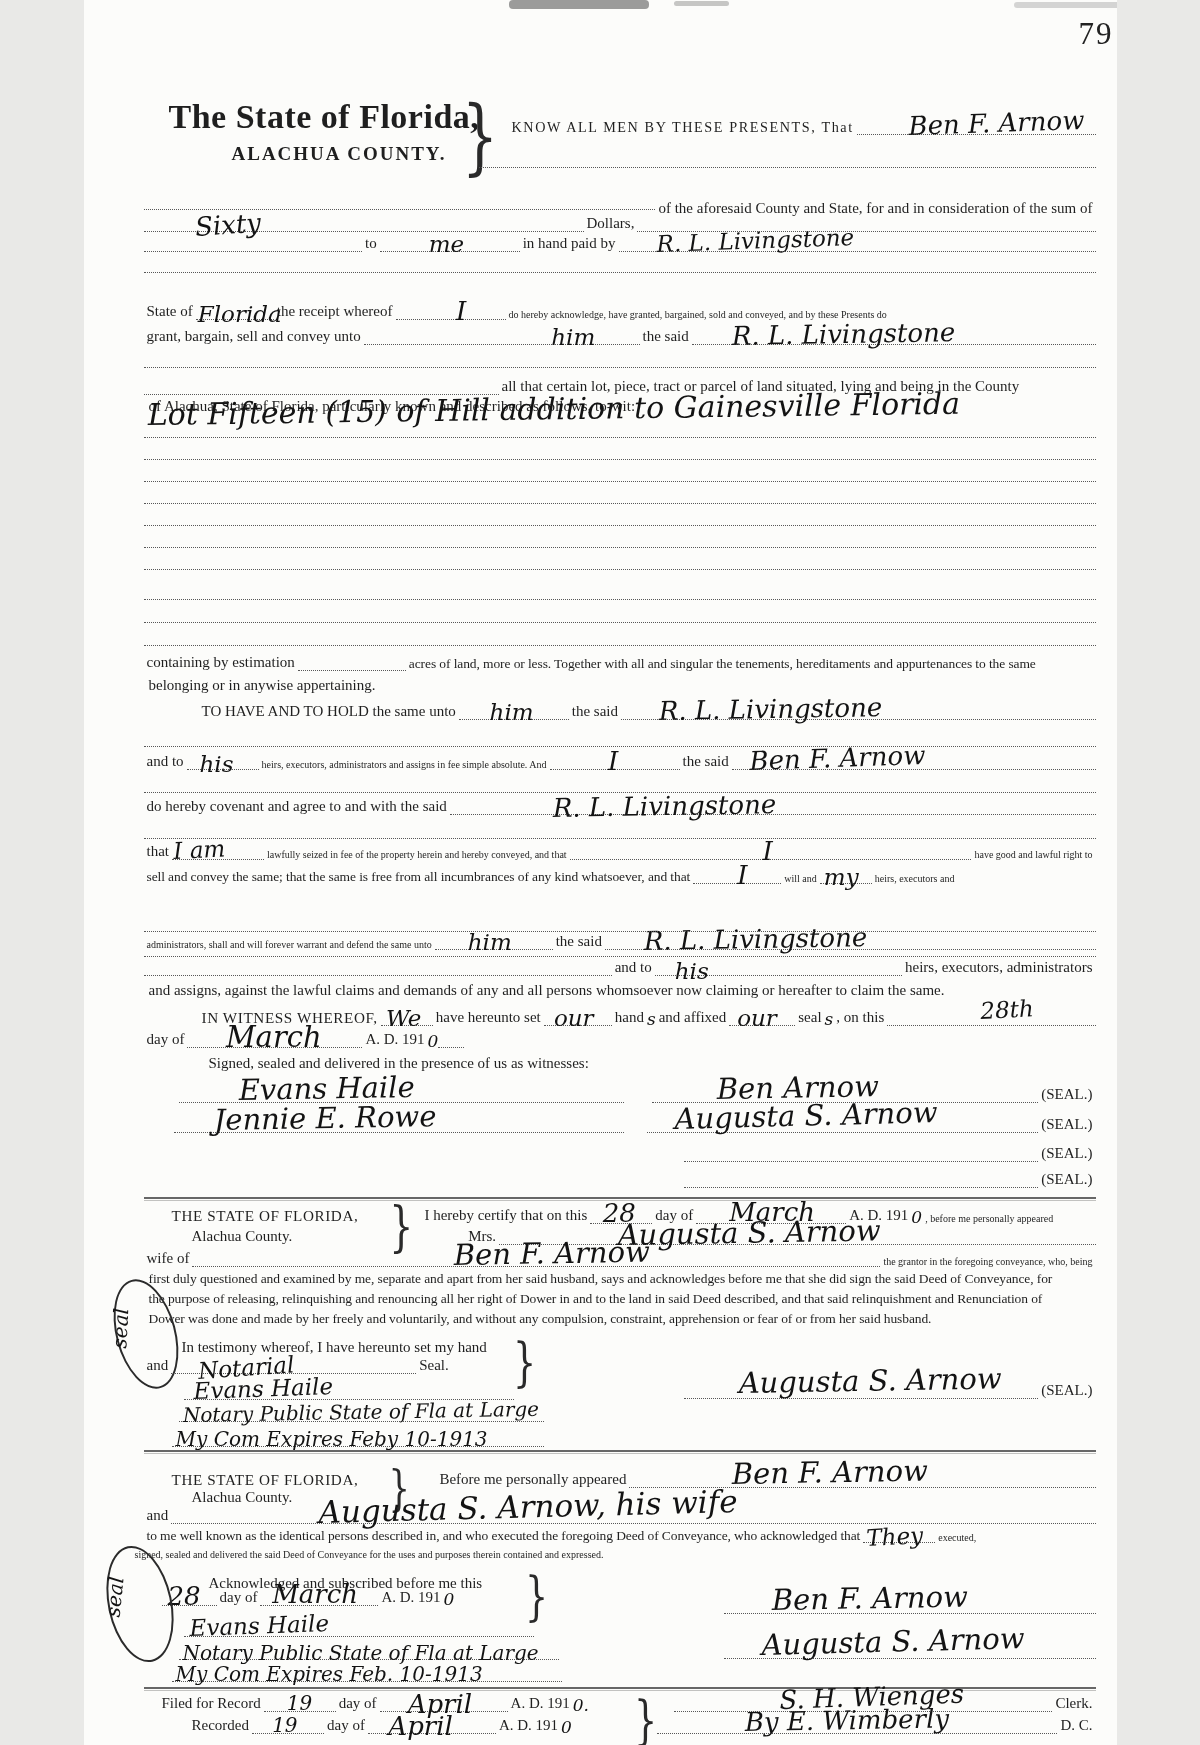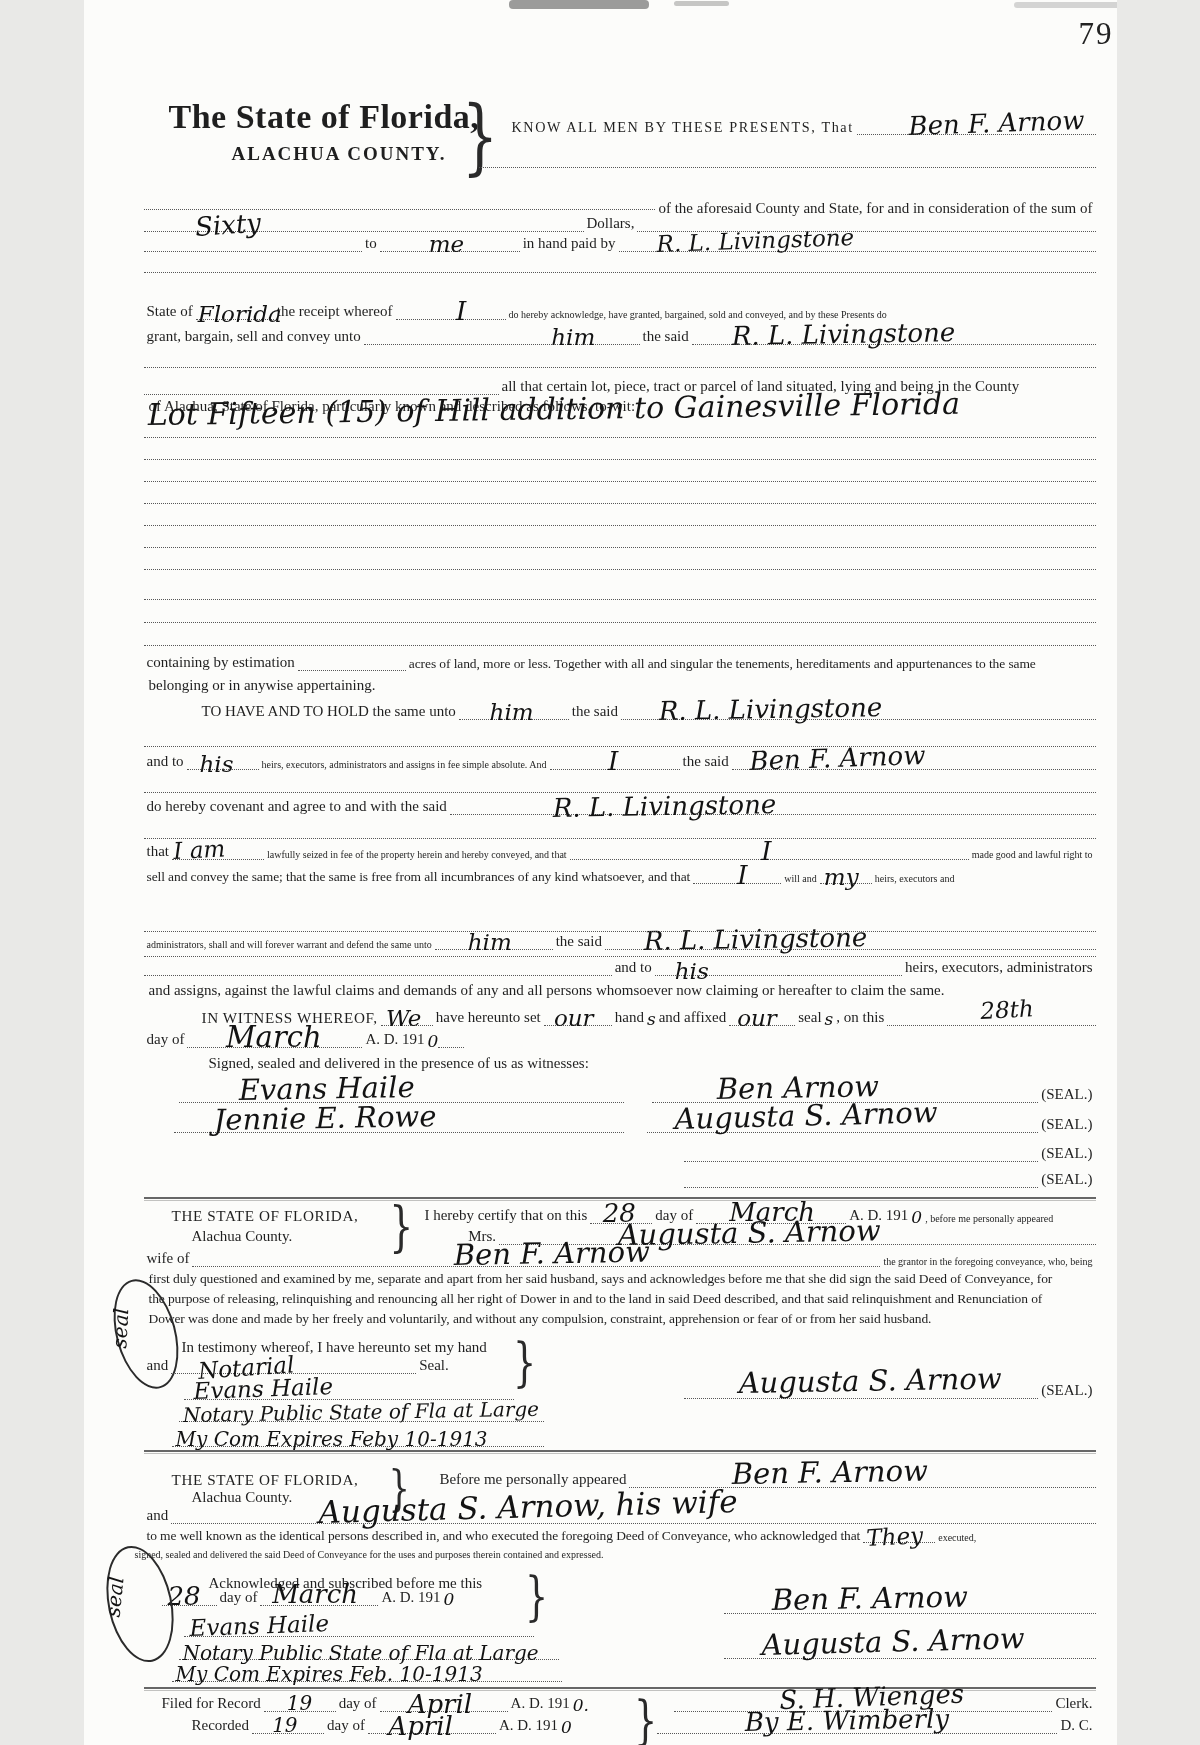--- a/index.html
+++ b/index.html
@@ -188,21 +188,21 @@
 
   <div class="arow" style="top:838px;">
       <span class="p">that</span>
       <span class="d" style="flex:0 0 92px;">
         <span class="hw h23" style="left:2px;bottom:-4px;transform:rotate(-3deg);">I am</span>
       </span>
       <span class="p sm">lawfully seized in fee of the property herein and hereby conveyed, and that</span>
       <span class="d">
         <span class="hw h26" style="left:48%;">I</span>
       </span>
-      <span class="p sm">made good and lawful right to</span>
+      <span class="p sm">have good and lawful right to</span>
     </div>
   <div class="arow" style="top:862px;">
       <span class="p xs">sell and convey the same; that the same is free from all incumbrances of any kind whatsoever, and that</span>
       <span class="d" style="flex:0 0 88px;">
         <span class="hw h26" style="left:50%;">I</span>
       </span>
       <span class="p sm">will and</span>
       <span class="d" style="flex:0 0 52px;">
         <span class="hw h23" style="left:8%;bottom:-6px;">my</span>
       </span>

